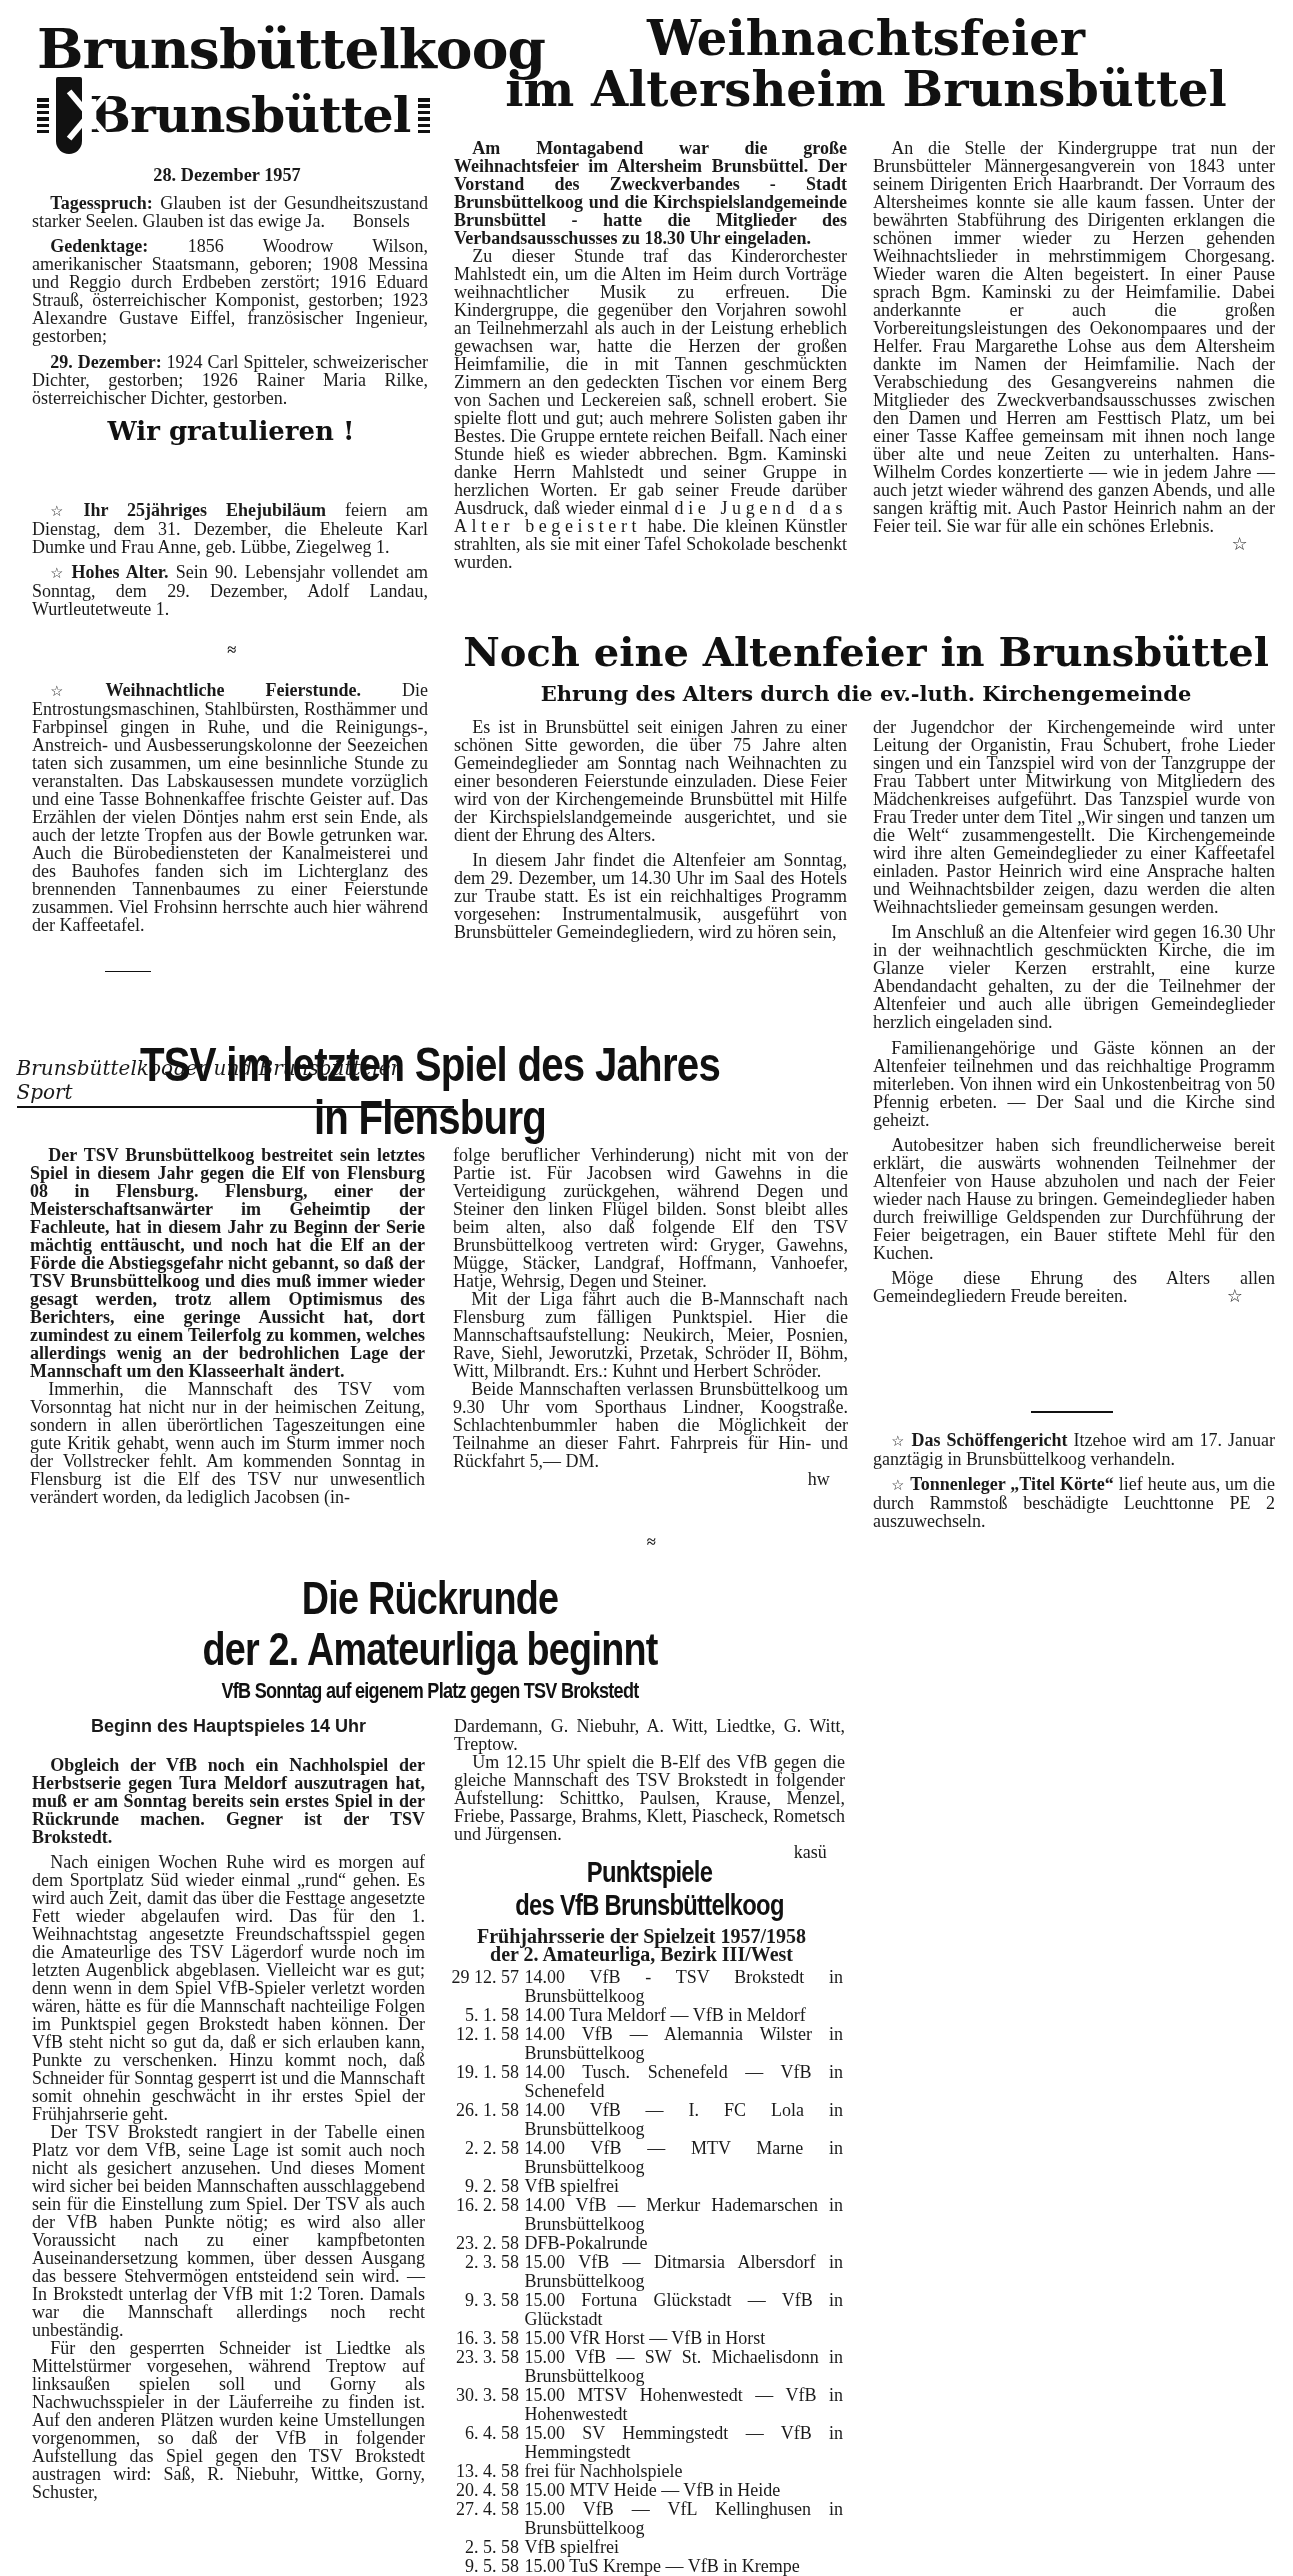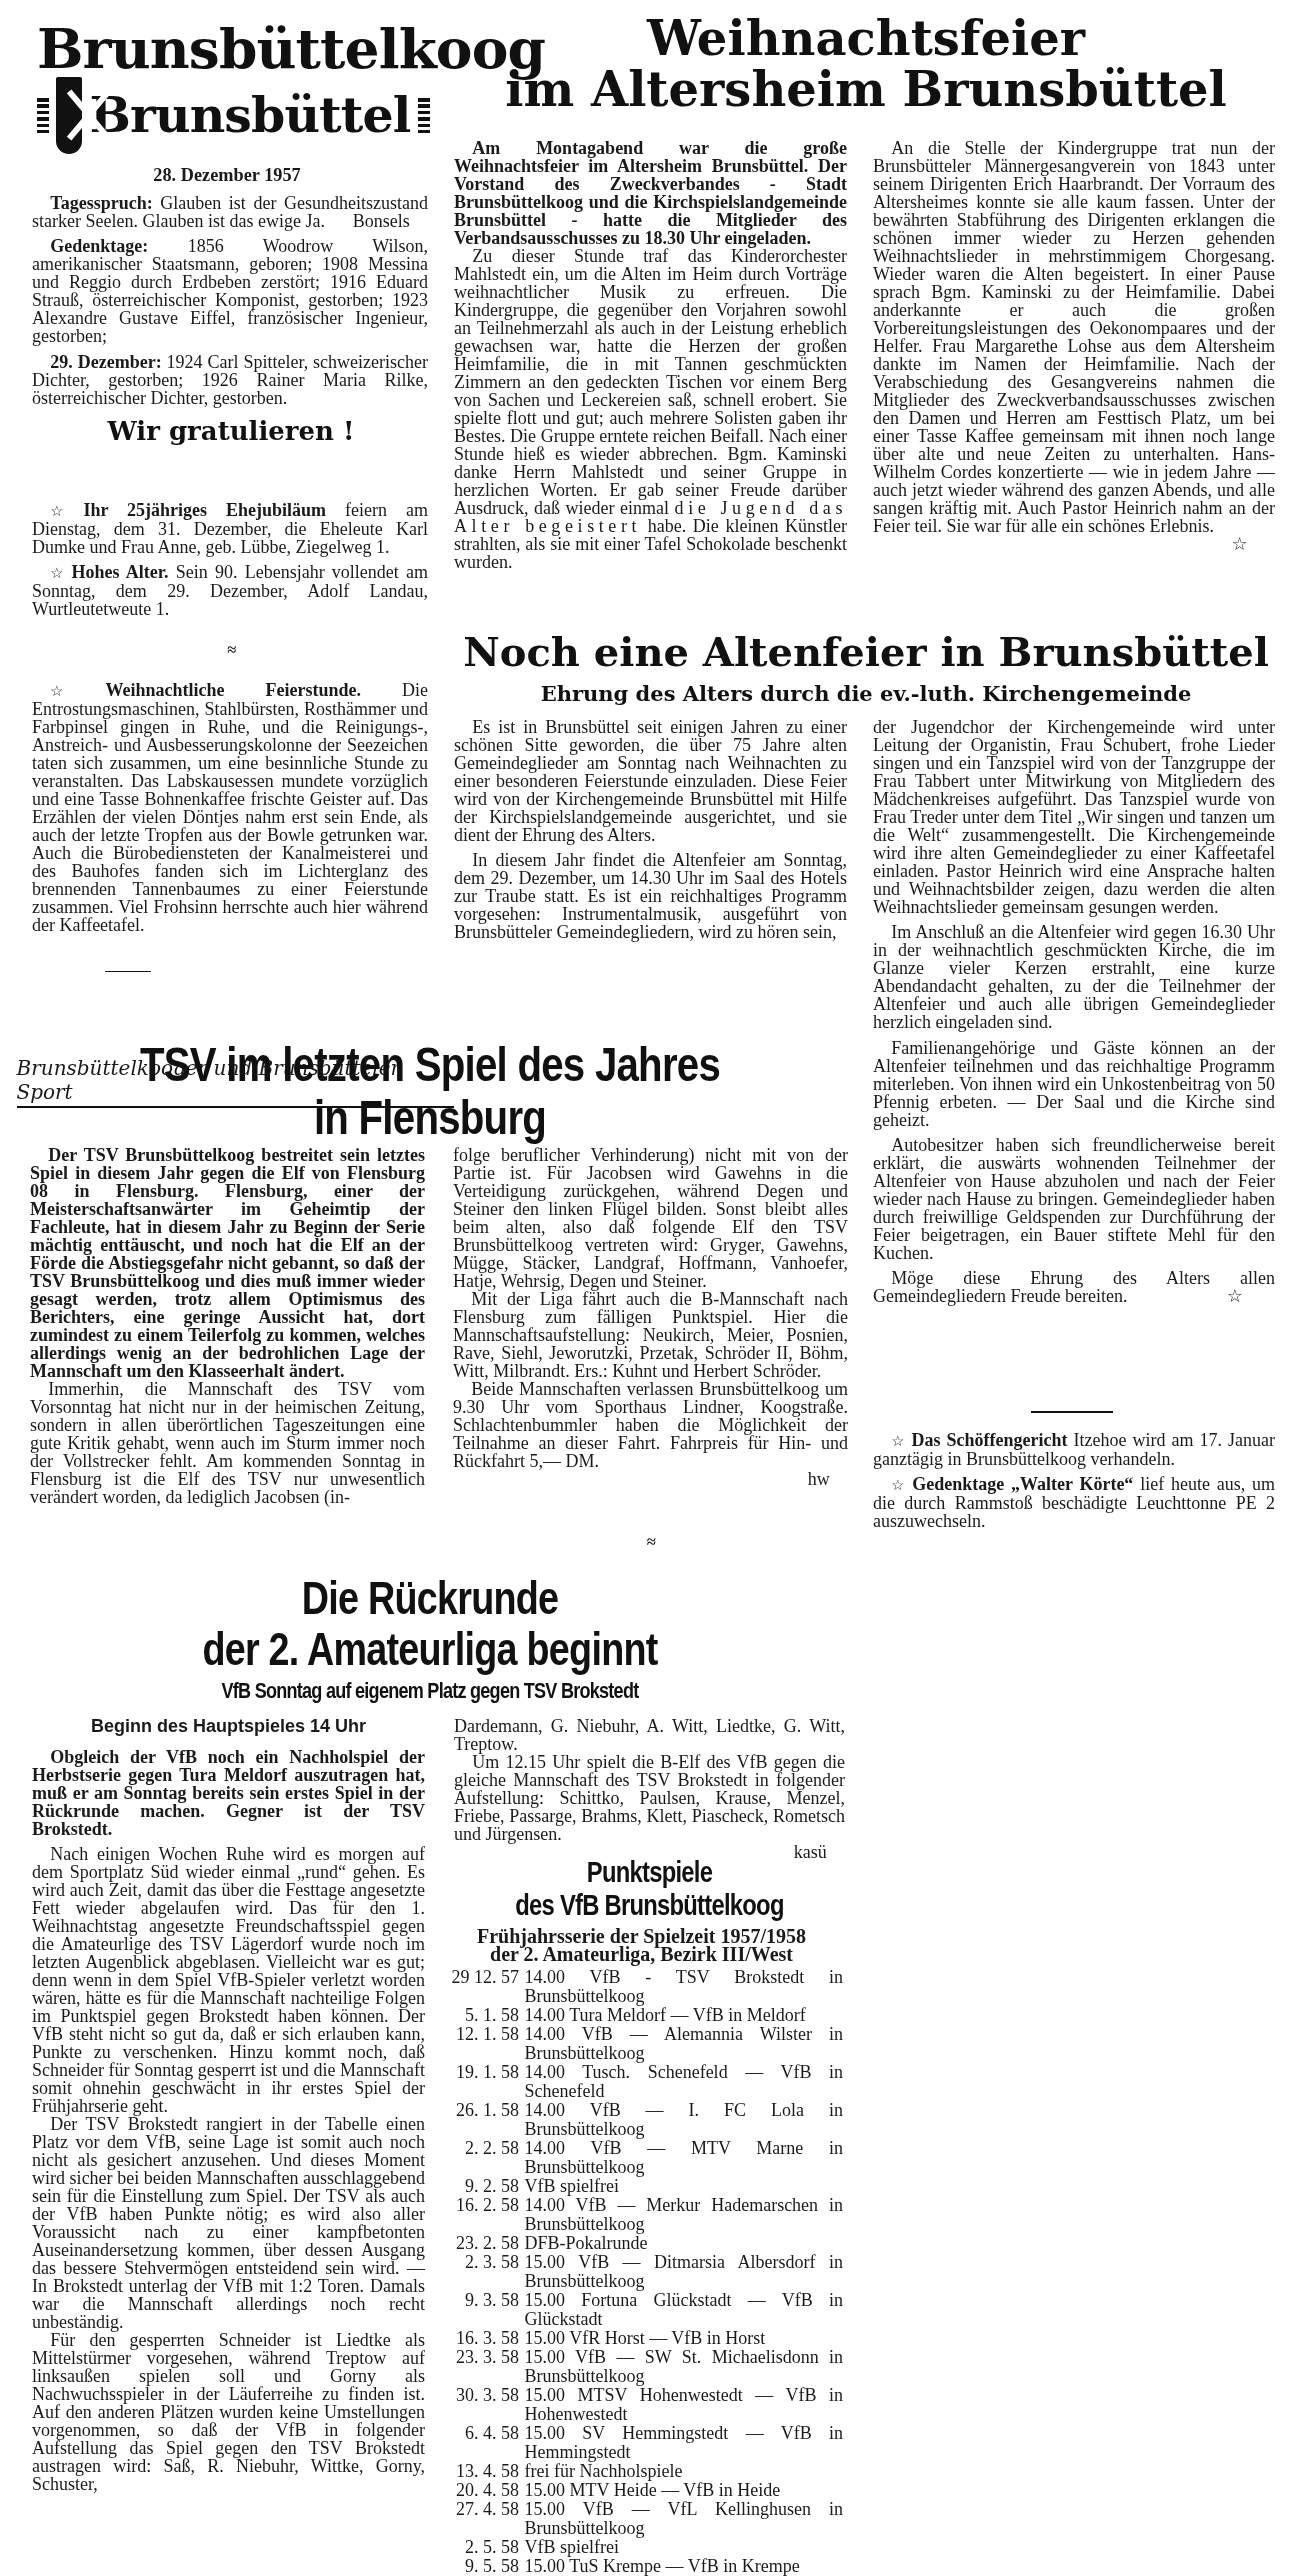--- a/index.html
+++ b/index.html
@@ -92,21 +92,21 @@
   <p class="gap">Im Anschluß an die Altenfeier wird gegen 16.30 Uhr in der weihnachtlich geschmückten Kirche, die im Glanze vieler Kerzen erstrahlt, eine kurze Abendandacht gehalten, zu der die Teilnehmer der Altenfeier und auch alle übrigen Gemeindeglieder herzlich eingeladen sind.</p>
   <p class="gap">Familienangehörige und Gäste können an der Altenfeier teilnehmen und das reichhaltige Programm miterleben. Von ihnen wird ein Unkostenbeitrag von 50 Pfennig erbeten. — Der Saal und die Kirche sind geheizt.</p>
   <p class="gap">Autobesitzer haben sich freundlicherweise bereit erklärt, die auswärts wohnenden Teilnehmer der Altenfeier von Hause abzuholen und nach der Feier wieder nach Hause zu bringen. Gemeindeglieder haben durch freiwillige Geldspenden zur Durchführung der Feier beigetragen, ein Bauer stiftete Mehl für den Kuchen.</p>
   <p class="gap"><span>Möge diese Ehrung des Alters allen Gemeindegliedern Freude bereiten.</span> <span style="float:right;margin-right:32px;">☆</span></p>
 </div>
 
 <div class="abs rule" style="left:1031px;top:1411px;width:82px;"></div>
 
 <div class="abs txt" style="left:873px;top:1431px;width:402px;">
   <p><span class="star">☆</span><span class="bold">Das Schöffengericht</span> <span>Itzehoe wird am 17. Januar ganztägig in Brunsbüttelkoog verhandeln.</span></p>
-  <p class="gap"><span class="star">☆</span><span class="bold">Gedenktage „Walter Körte“</span> <span>lief heute aus, um die durch Rammstoß beschädigte Leuchttonne PE 2 auszuwechseln.</span></p>
+  <p class="gap"><span class="star">☆</span><span class="bold">Tonnenleger „Titel Körte“</span> <span>lief heute aus, um die durch Rammstoß beschädigte Leuchttonne PE 2 auszuwechseln.</span></p>
 </div>
 
 <div class="abs kicker" style="left:16.5px;top:1008px;width:437px;margin-top:48px;">Brunsbüttelkooger und Brunsbütteler Sport</div>
 
 <div class="abs h-cond" style="left:0px;top:1038px;width:860px;font-size:49px;line-height:53px;">
   <div>TSV im letzten Spiel des Jahres</div>
   <div>in Flensburg</div>
 </div>
 
 <div class="abs txt" style="left:30px;top:1146px;width:395px;">
@@ -122,21 +122,21 @@
 </div>
 <div class="abs sep" style="left:453px;top:1532px;width:395px;">≈</div>
 
 <div class="abs h-cond" style="left:0px;top:1573px;width:860px;font-size:46px;line-height:51px;">
   <div>Die Rückrunde</div>
   <div>der 2. Amateurliga beginnt</div>
 </div>
 <div class="abs h-cond" style="left:0px;top:1678px;width:860px;font-size:22px;">VfB Sonntag auf eigenem Platz gegen TSV Brokstedt</div>
 
 <div class="abs txt" style="left:32px;top:1717px;width:393px;">
-  <div class="center bold cond" style="margin-bottom:13px;">Beginn des Hauptspieles 14 Uhr</div>
+  <div class="center bold cond" style="margin-bottom:21px;">Beginn des Hauptspieles 14 Uhr</div>
   <p class="bold">Obgleich der VfB noch ein Nachholspiel der Herbstserie gegen Tura Meldorf auszutragen hat, muß er am Sonntag bereits sein erstes Spiel in der Rückrunde machen. Gegner ist der TSV Brokstedt.</p>
   <p class="gap">Nach einigen Wochen Ruhe wird es morgen auf dem Sportplatz Süd wieder einmal „rund“ gehen. Es wird auch Zeit, damit das über die Festtage angesetzte Fett wieder abgelaufen wird. Das für den 1. Weihnachtstag angesetzte Freundschaftsspiel gegen die Amateurlige des TSV Lägerdorf wurde noch im letzten Augenblick abgeblasen. Vielleicht war es gut; denn wenn in dem Spiel VfB-Spieler verletzt worden wären, hätte es für die Mannschaft nachteilige Folgen im Punktspiel gegen Brokstedt haben können. Der VfB steht nicht so gut da, daß er sich erlauben kann, Punkte zu verschenken. Hinzu kommt noch, daß Schneider für Sonntag gesperrt ist und die Mannschaft somit ohnehin geschwächt in ihr erstes Spiel der Frühjahrserie geht.</p>
   <p>Der TSV Brokstedt rangiert in der Tabelle einen Platz vor dem VfB, seine Lage ist somit auch noch nicht als gesichert anzusehen. Und dieses Moment wird sicher bei beiden Mannschaften ausschlaggebend sein für die Einstellung zum Spiel. Der TSV als auch der VfB haben Punkte nötig; es wird also aller Voraussicht nach zu einer kampfbetonten Auseinandersetzung kommen, über dessen Ausgang das bessere Stehvermögen entsteidend sein wird. — In Brokstedt unterlag der VfB mit 1:2 Toren. Damals war die Mannschaft allerdings noch recht unbeständig.</p>
   <p>Für den gesperrten Schneider ist Liedtke als Mittelstürmer vorgesehen, während Treptow auf linksaußen spielen soll und Gorny als Nachwuchsspieler in der Läuferreihe zu finden ist. Auf den anderen Plätzen wurden keine Umstellungen vorgenommen, so daß der VfB in folgender Aufstellung das Spiel gegen den TSV Brokstedt austragen wird: Saß, R. Niebuhr, Wittke, Gorny, Schuster,</p>
 </div>
 
 <div class="abs txt" style="left:454px;top:1717px;width:391px;">
   <p style="text-indent:0">Dardemann, G. Niebuhr, A. Witt, Liedtke, G. Witt, Treptow.</p>
   <p>Um 12.15 Uhr spielt die B-Elf des VfB gegen die gleiche Mannschaft des TSV Brokstedt in folgender Aufstellung: Schittko, Paulsen, Krause, Menzel, Friebe, Passarge, Brahms, Klett, Piascheck, Rometsch und Jürgensen.</p>
   <div class="sign">kasü</div>

